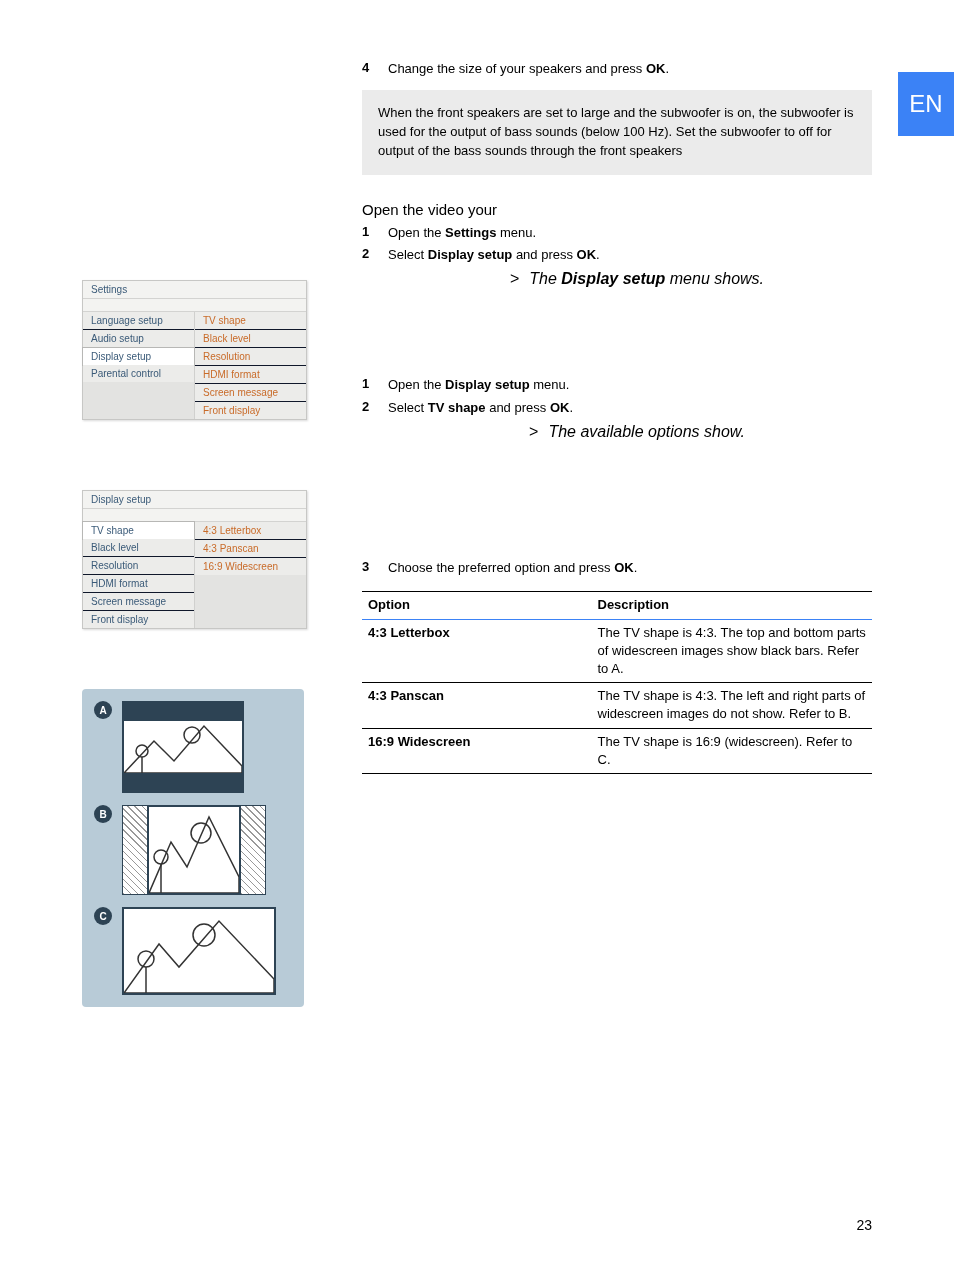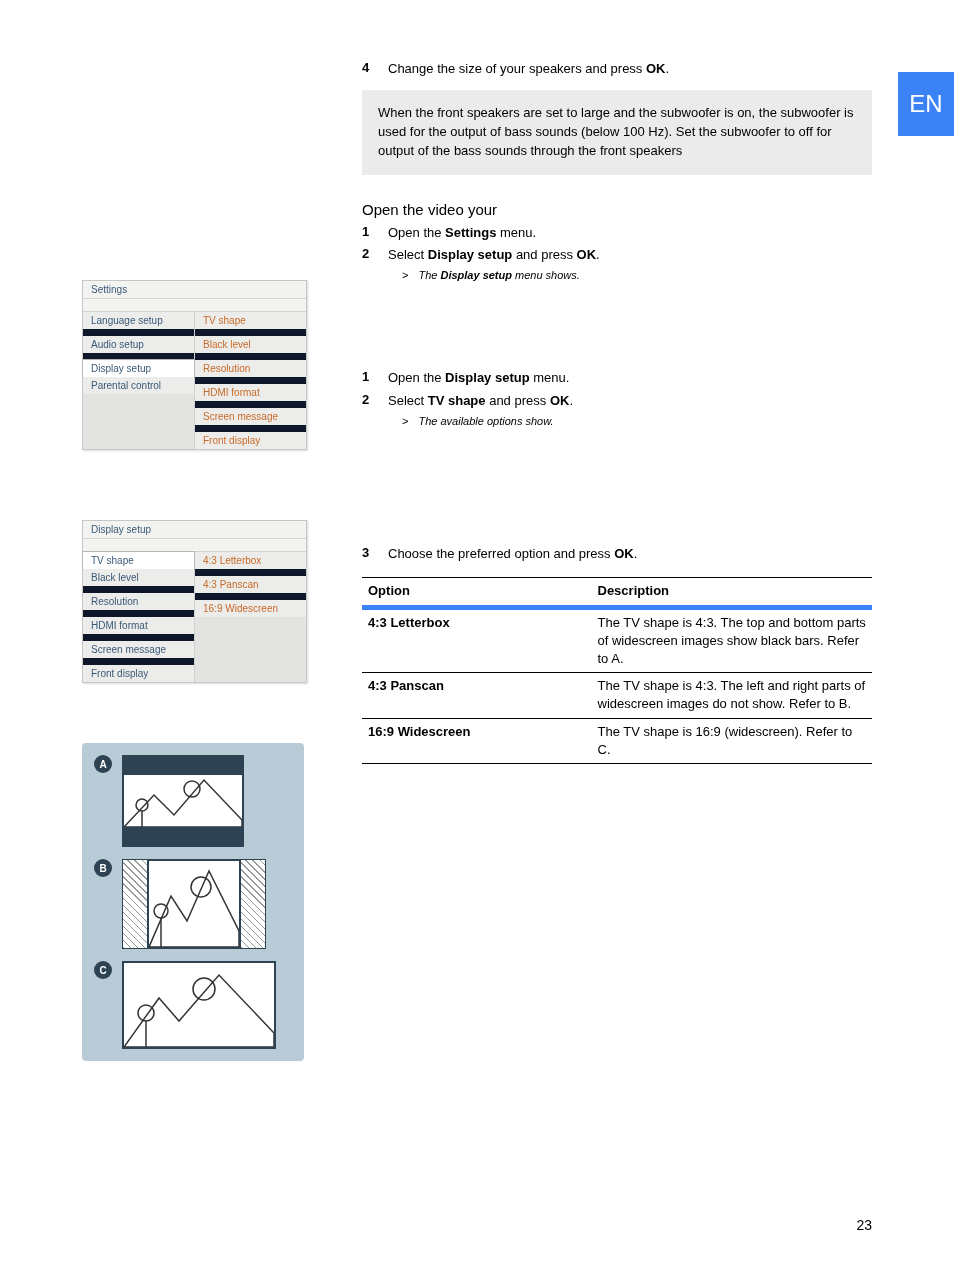--- a/index.html
+++ b/index.html
@@ -62,24 +62,25 @@
     font-weight: normal;
     margin: 10px 0 14px 0;
   }
   h3.sub-title {
     font-size: 15px;
     font-weight: normal;
     margin: 4px 0 6px 0;
   }
   .result {
     font-style: italic;
-    font-size: 11px;
+    font-size: 16px;
     margin-left: 40px;
     margin-bottom: 6px;
     line-height: 1.4;
+    text-align: center;
   }
   .result::before {
     content: ">";
     font-style: normal;
     margin-right: 10px;
   }
   .bold { font-weight: bold; }
   .spacer { height: 80px; }
 
   
@@ -104,21 +105,21 @@
     border-bottom: 1px solid #d3d3d1;
   }
   .menu-panel .body {
     display: flex;
   }
   .menu-panel .col {
     width: 50%;
   }
   .menu-panel .item {
     padding: 3px 8px;
-    border-bottom: 7px solid #0f172a;
+    border-bottom: 1px solid #0f172a;
     background: #ececea;
   }
   .menu-panel .item:last-child { border-bottom: none; }
   .menu-panel .item.sel {
     background: #fff;
     border: 1px solid #b7b7b5;
     margin: -1px;
   }
   .menu-panel .col.left .item.sel { color:#3a5a78; }
   .menu-panel .col.left { border-right: 1px solid #d0d0ce; }
@@ -166,21 +167,21 @@
     font-size: 13px;
   }
   table.opt th, table.opt td {
     text-align: left;
     vertical-align: top;
     padding: 4px 6px;
     line-height: 1.4;
   }
   table.opt thead th {
     border-top: 1px solid #000;
-    border-bottom: 5px solid #3b82f6;
+    border-bottom: 1px solid #3b82f6;
     font-weight: bold;
   }
   table.opt tbody td {
     border-bottom: 1px solid #000;
   }
   table.opt tbody td:first-child { font-weight: bold; width: 45%; }
 
   .page-num {
     position: absolute;
     bottom: 36px;

